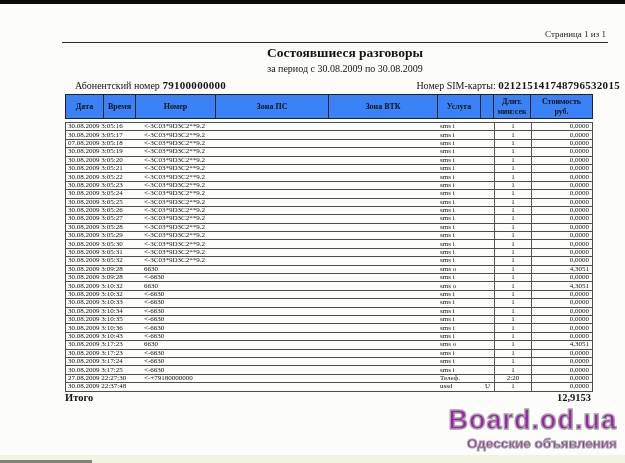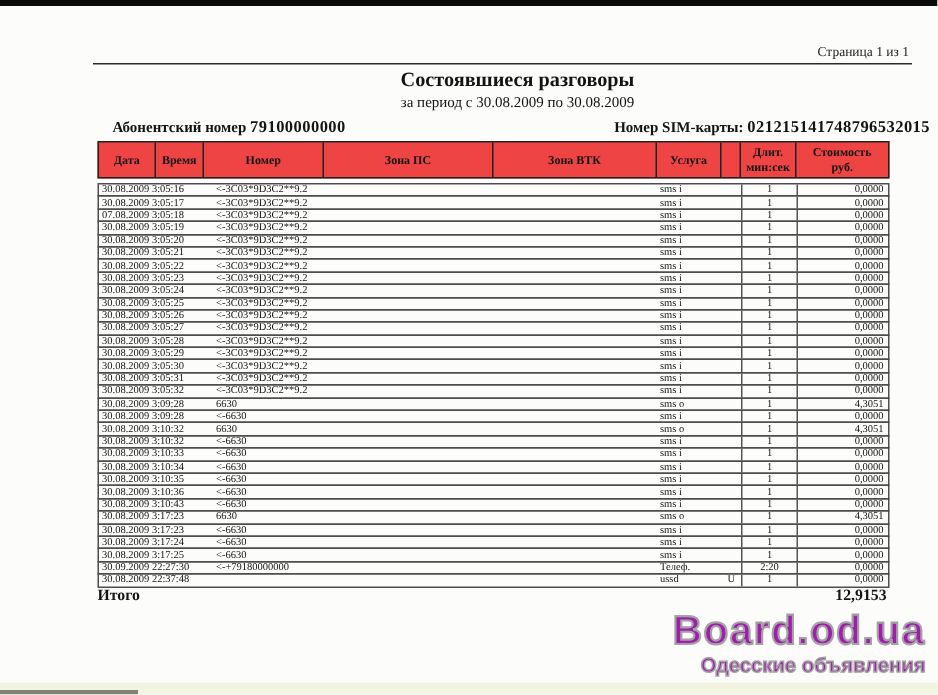--- a/index.html
+++ b/index.html
@@ -7,26 +7,26 @@
     width:625px;height:463px;position:relative;overflow:hidden;
     background:#fcfcfa;
     font-family:"Liberation Serif","DejaVu Serif",serif;
     color:#141414;
   }
   .topbar{position:absolute;top:0;left:0;width:625px;height:4px;background:#0b0b0b;}
   .page-indicator{position:absolute;top:29px;right:19px;font-size:9px;color:#222;}
   .header-rule{position:absolute;top:42px;left:62px;width:546px;border-top:1px solid #2b2b2b;}
   .doc-title{position:absolute;top:45px;left:65px;width:560px;text-align:center;font-size:13.5px;font-weight:bold;}
   .doc-subtitle{position:absolute;top:63px;left:65px;width:560px;text-align:center;font-size:10px;}
-  .account-line{position:absolute;top:79px;left:65px;width:555px;display:flex;justify-content:space-between;font-size:10px;align-items:baseline;font-weight:bold;}
+  .account-line{position:absolute;top:79px;left:65px;width:555px;display:flex;justify-content:space-between;font-size:10px;align-items:baseline;}
   .account-line .acct-left{padding-left:10px;}
   .account-line b{font-size:11px;letter-spacing:.3px;}
   .thead{
     position:absolute;top:94px;left:65px;width:528px;height:25px;
-    display:flex;box-sizing:border-box;border:1px solid #222;background:#ef4444;
+    display:flex;box-sizing:border-box;border:1px solid #222;background:#3b82f6;
   }
   .hcell{
     box-sizing:border-box;border-right:1px solid #222;
     font-size:8px;font-weight:bold;text-align:center;
     display:flex;flex-direction:column;justify-content:center;line-height:1.15;
   }
   .hcell:last-child{border-right:none;}
   .c0{width:38px}.c1{width:32px}.c2{width:80px}.c3{width:113px}.c4{width:109px}
   .c5{width:43px}.c6{width:13px}.c7{width:37px}.c8{flex:1}
   .tbody{position:absolute;top:122px;left:65px;width:528px;border-radius:13px;}
@@ -348,21 +348,21 @@
       </div>
       <div class="trow">
         <div class="cell dt">30.08.2009 3:17:25</div>
         <div class="cell num">&lt;-6630</div>
         <div class="cell svc">sms i</div>
         <div class="cell flag"></div>
         <div class="cell dur">1</div>
         <div class="cell cost">0,0000</div>
       </div>
       <div class="trow">
-        <div class="cell dt">30.09.2009 22:27:30</div>
+        <div class="cell dt">27.08.2009 22:27:30</div>
         <div class="cell num">&lt;-+79180000000</div>
         <div class="cell svc">Телеф.</div>
         <div class="cell flag"></div>
         <div class="cell dur">2:20</div>
         <div class="cell cost">0,0000</div>
       </div>
       <div class="trow">
         <div class="cell dt">30.08.2009 22:37:48</div>
         <div class="cell num"></div>
         <div class="cell svc">ussd</div>

